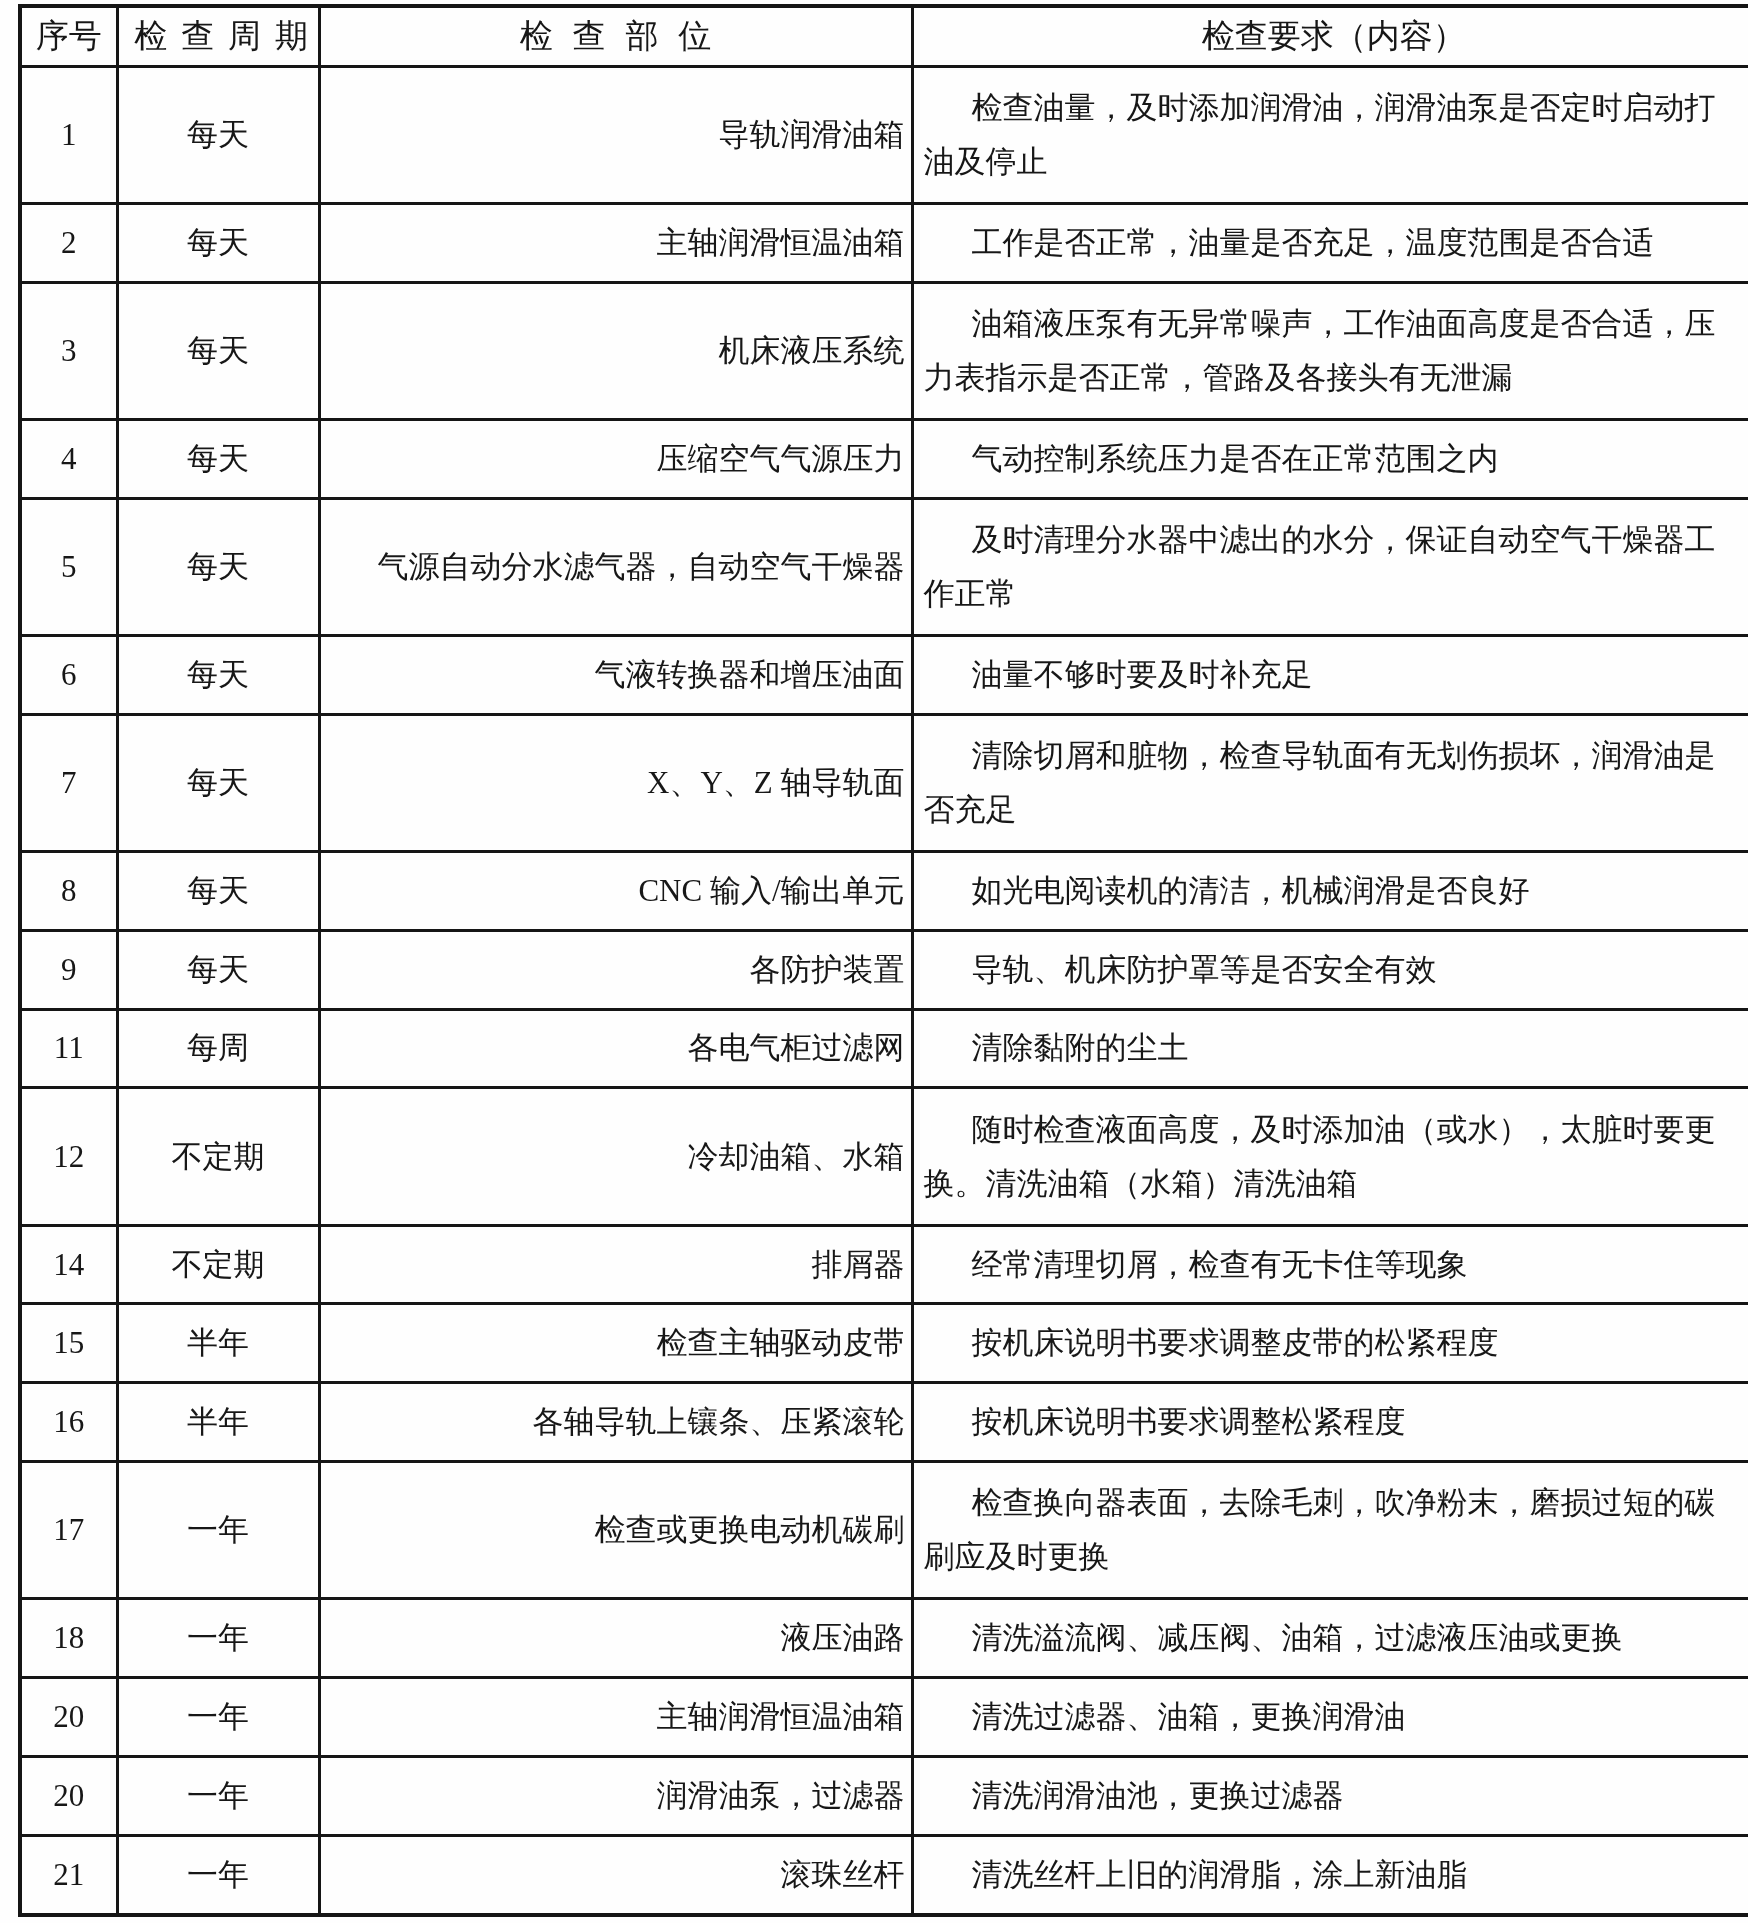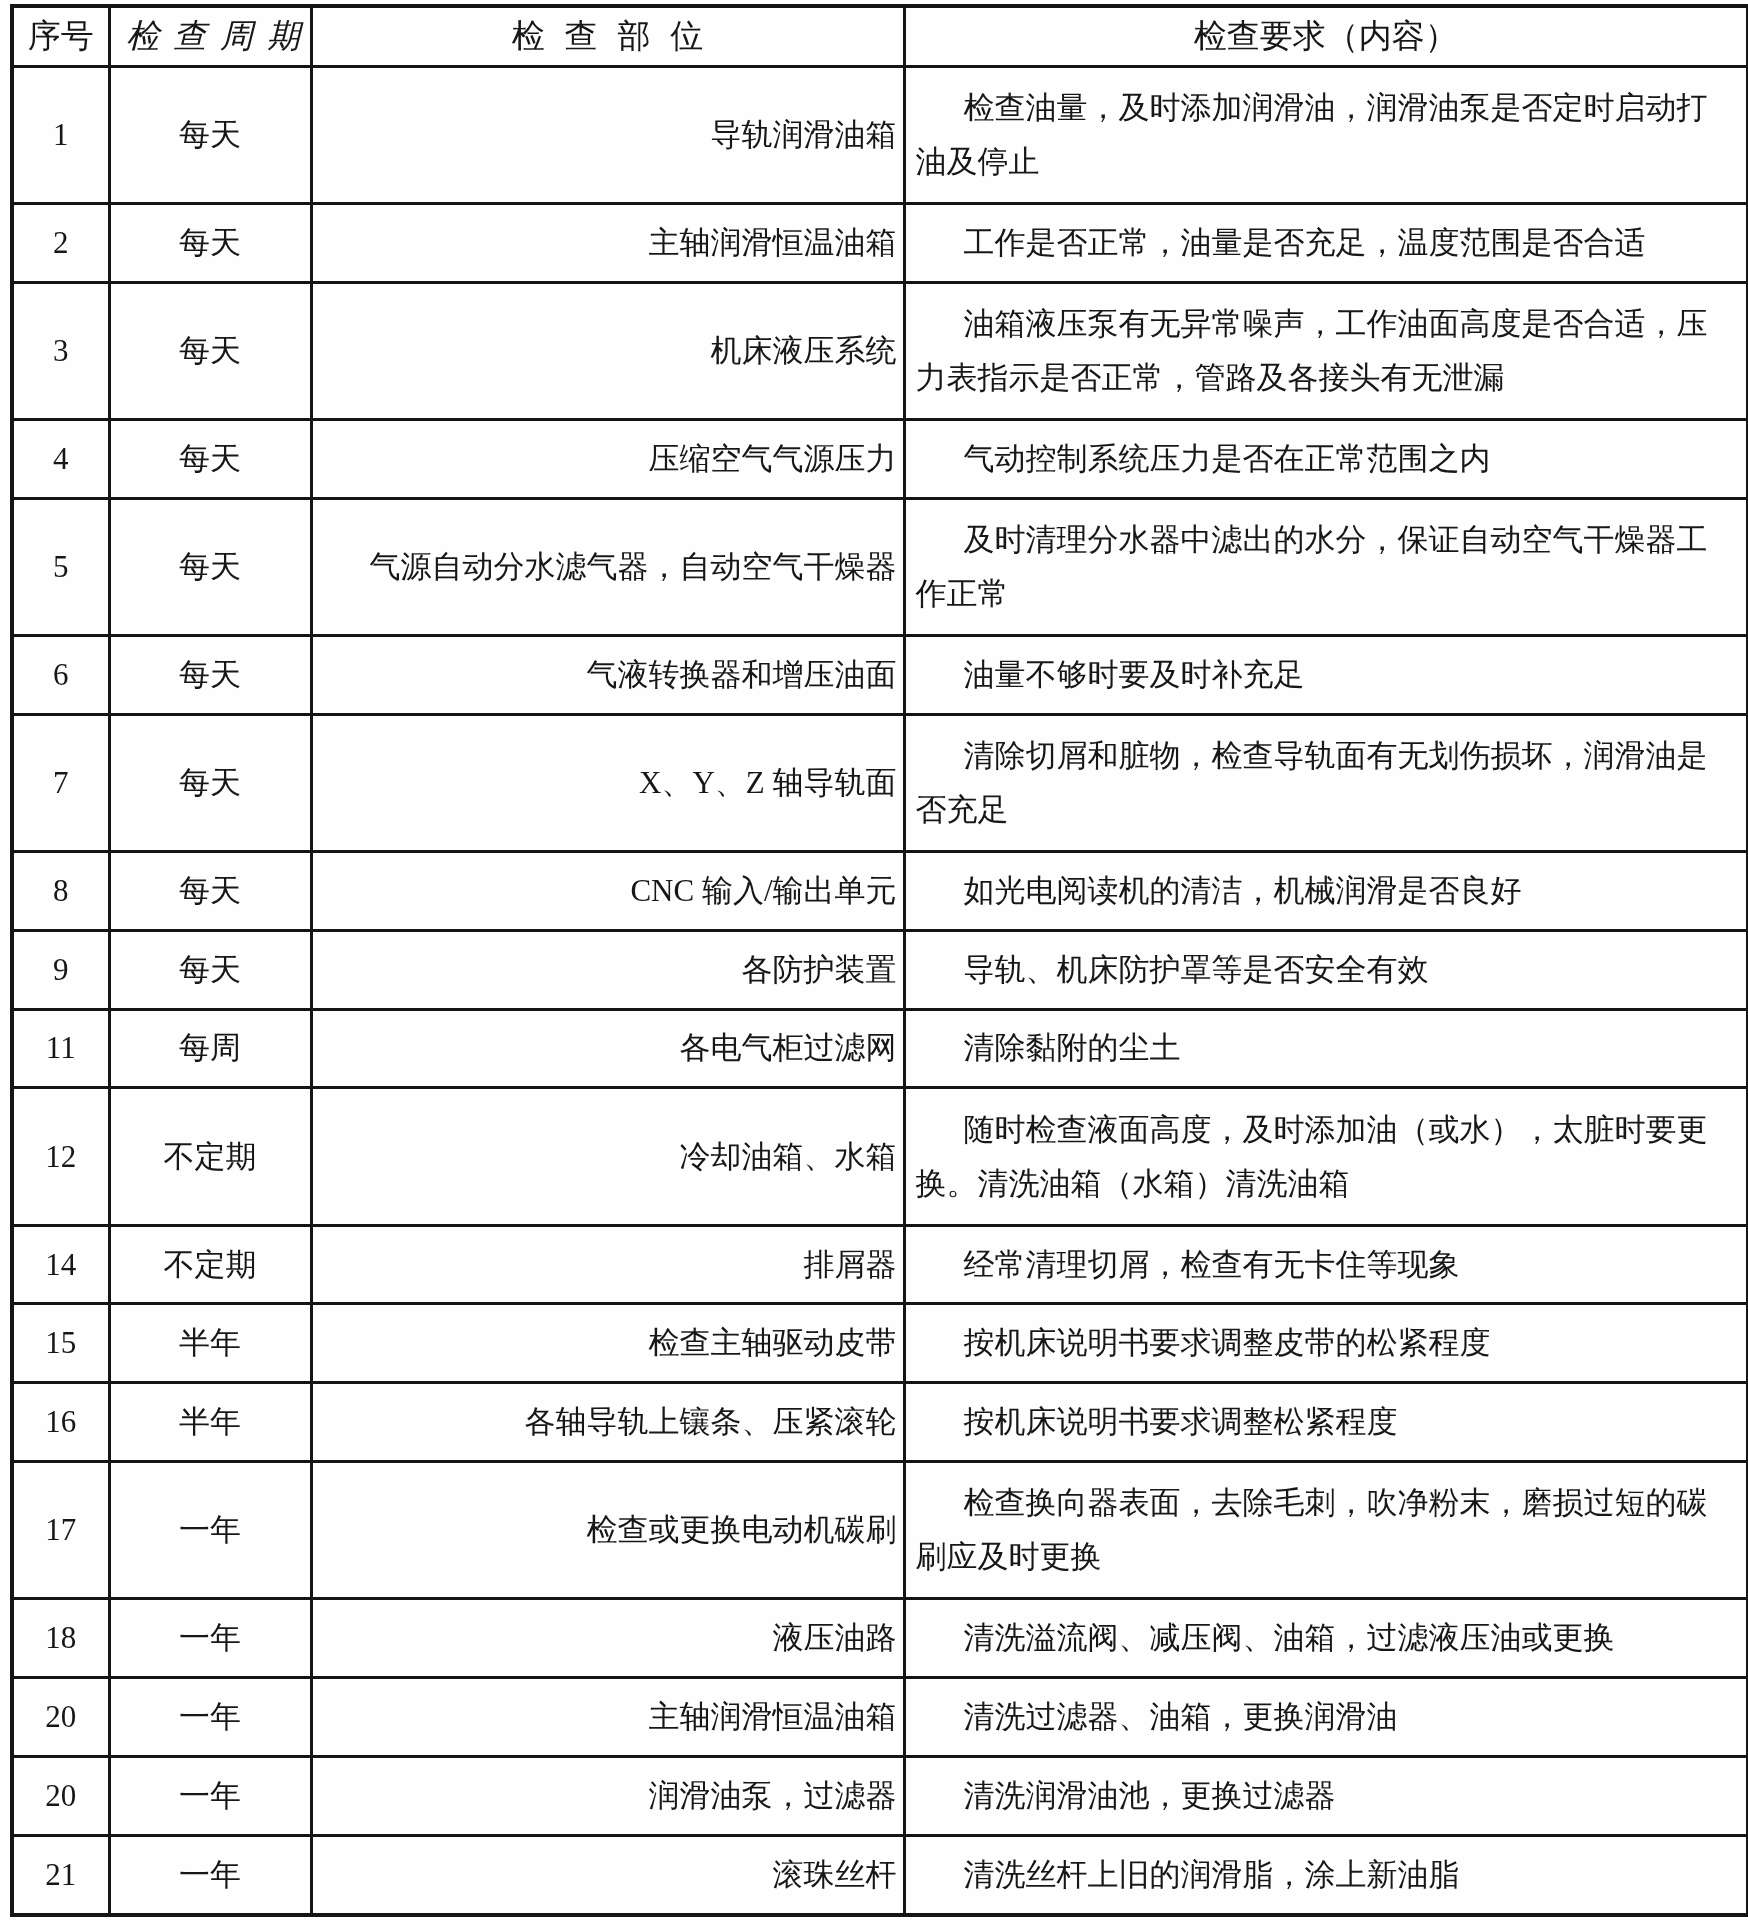--- a/index.html
+++ b/index.html
@@ -6,21 +6,21 @@
     margin: 0;
     padding: 0;
     background: #ffffff;
     width: 1748px;
   }
   .page {
     width: 1748px;
     height: 1923px;
     background: #fefefe;
     box-sizing: border-box;
-    padding: 4px 10px;
+    padding: 4px 18px;
   }
   table.maintenance-table {
     border-collapse: collapse;
     table-layout: fixed;
     width: 1736px;
     height: 1913px;
     border: 4px solid #151515;
     font-family: "Liberation Serif", "DejaVu Serif", serif;
     color: #171717;
   }
@@ -35,21 +35,21 @@
     vertical-align: middle;
     font-weight: normal;
   }
   thead th {
     font-size: 33px;
     height: 60px;
     padding: 4px 2px;
     text-align: center;
     white-space: nowrap;
   }
-  th.h-cycle { letter-spacing: 0.42em; text-indent: 0.42em; font-style: italic; }
+  th.h-cycle { letter-spacing: 0.42em; text-indent: 0.42em; }
   th.h-part  { letter-spacing: 0.60em; text-indent: 0.60em; }
 
   td {
     font-size: 31px;
     line-height: 54px;
     padding: 8px 10px;
   }
   td.cell-no, td.cell-cycle {
     text-align: center;
     white-space: nowrap;

